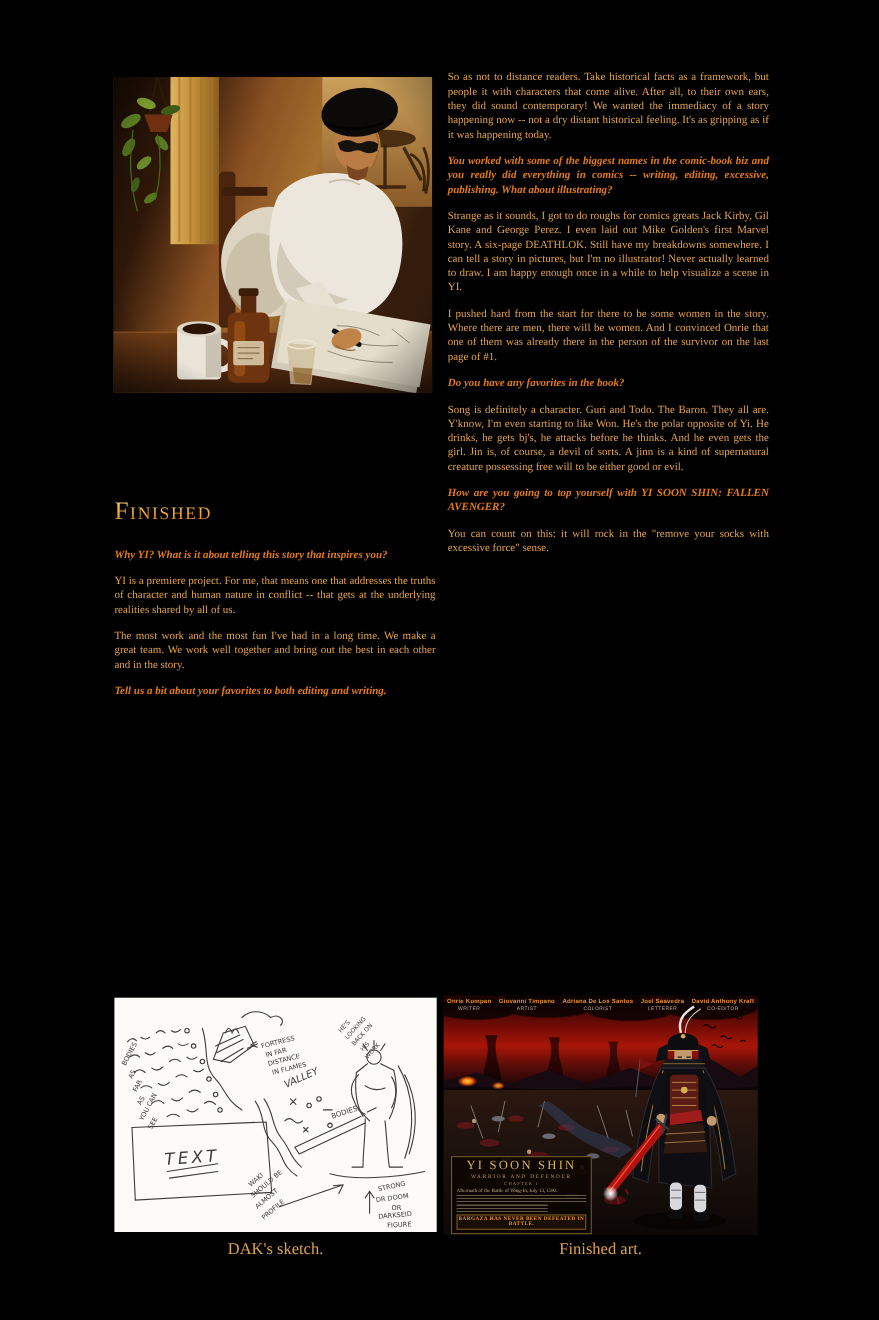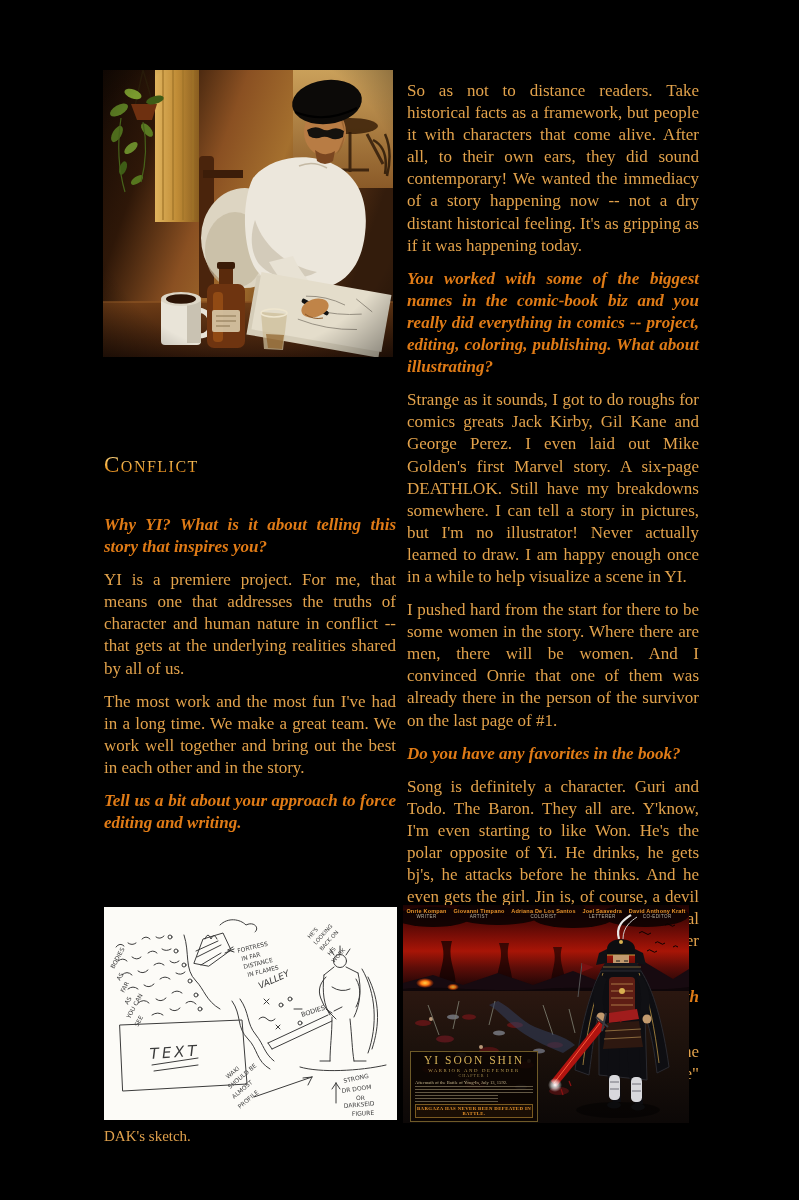--- a/index.html
+++ b/index.html
@@ -18,21 +18,21 @@
            -webkit-background-clip:text;background-clip:text;color:transparent;}
   }
   .interview{position:absolute;left:104px;top:452px;font-size:23px;font-variant:small-caps;
              letter-spacing:1.5px;color:#f2b23c;}
   @supports ((-webkit-background-clip:text)){
     .interview{background:linear-gradient(180deg,#ffe39a 0%,#f0a22e 60%,#c06a12 100%);
                -webkit-background-clip:text;background-clip:text;color:transparent;}
   }
 
   
-  .col{position:absolute;width:292px;font-size:17px;line-height:1.3;text-align:justify;margin-top:16px;}
+  .col{position:absolute;width:292px;font-size:10px;line-height:1.3;text-align:justify;}
   .col-left{left:104px;top:498px;}
   .col-right{left:407px;top:64px;}
   .col p{margin:0 0 11px 0;}
   .q{color:#e07b16;font-style:italic;font-weight:bold;}
   .a{color:#e2a24b;}
 
   
   .sketch-box{position:absolute;left:104px;top:907px;width:293px;height:213px;background:#fcfbf7;}
   .art-box{position:absolute;left:403px;top:905px;width:286px;height:218px;background:#120404;overflow:hidden;}
   .art-box svg.scene{position:absolute;left:0;top:0;}
@@ -46,21 +46,21 @@
           border:1px solid #6e5a28;padding:3px 4px 3px 4px;box-sizing:border-box;text-align:center;}
   .plaque .pt{font-size:11.5px;letter-spacing:2px;color:#d8b35a;line-height:1;}
   .plaque .ps{font-size:4.8px;letter-spacing:1.6px;color:#b89a50;margin-top:1px;}
   .plaque .pc{font-size:4.2px;letter-spacing:1px;color:#9a8248;}
   .plaque .pd{font-size:4.6px;color:#c0b088;text-align:left;margin-top:2px;}
   .plaque .bar{height:7px;margin-top:1.5px;
         background:repeating-linear-gradient(180deg,rgba(170,155,120,.55) 0 1px,transparent 1px 3px);}
   .plaque .pf{margin-top:2px;border:1px solid #7a5a20;background:#1a0e04;
         font-size:4.8px;font-weight:bold;color:#e8932a;letter-spacing:.4px;padding:1px 0;}
 
-  .caption{position:absolute;top:1128px;font-size:15px;color:#dfa04c;}
+  .caption{position:absolute;top:1128px;font-size:15px;color:#dfa04c;text-align:center;}
   .caption-left{left:104px;width:293px;}
   .caption-right{left:403px;width:286px;}
 
   
   .hand{font-family:"DejaVu Sans", sans-serif;fill:#3a3a3a;}
 </style>
 </head>
 <body>
 
 <div class="page">
@@ -173,32 +173,32 @@
       </g>
       <g>
         <path d="M158,242 l26,2 l-4,36 l-19,-1 z" fill="#cdbd9a" opacity=".75"></path>
         <ellipse cx="171" cy="243" rx="13" ry="4" fill="none" stroke="#efe6cf" stroke-width="1.5"></ellipse>
         <path d="M163,264 l18,1 l-2,14 l-14,-1 z" fill="#8a5a20" opacity=".65"></path>
       </g>
       <rect width="290" height="287" fill="url(#g-vig)"></rect>
     </svg>
   </div>
 
-  <div class="interview">Conflict</div>
+  <div class="interview">Finished</div>
 
   <div class="col col-left">
     <p class="q">Why YI? What is it about telling this story that inspires you?</p>
     <p class="a">YI is a premiere project. For me, that means one that addresses the truths of character and human nature in conflict -- that gets at the underlying realities shared by all of us.</p>
     <p class="a">The most work and the most fun I've had in a long time. We make a great team. We work well together and bring out the best in each other and in the story.</p>
-    <p class="q">Tell us a bit about your approach to force editing and writing.</p>
+    <p class="q">Tell us a bit about your favorites to both editing and writing.</p>
   </div>
 
   <div class="col col-right">
     <p class="a">So as not to distance readers. Take historical facts as a framework, but people it with characters that come alive. After all, to their own ears, they did sound contemporary! We wanted the immediacy of a story happening now -- not a dry distant historical feeling. It's as gripping as if it was happening today.</p>
-    <p class="q">You worked with some of the biggest names in the comic-book biz and you really did everything in comics -- project, editing, coloring, publishing. What about illustrating?</p>
+    <p class="q">You worked with some of the biggest names in the comic-book biz and you really did everything in comics -- writing, editing, excessive, publishing. What about illustrating?</p>
     <p class="a">Strange as it sounds, I got to do roughs for comics greats Jack Kirby, Gil Kane and George Perez. I even laid out Mike Golden's first Marvel story. A six-page DEATHLOK. Still have my breakdowns somewhere. I can tell a story in pictures, but I'm no illustrator! Never actually learned to draw. I am happy enough once in a while to help visualize a scene in YI.</p>
     <p class="a">I pushed hard from the start for there to be some women in the story. Where there are men, there will be women. And I convinced Onrie that one of them was already there in the person of the survivor on the last page of #1.</p>
     <p class="q">Do you have any favorites in the book?</p>
     <p class="a">Song is definitely a character. Guri and Todo. The Baron. They all are. Y'know, I'm even starting to like Won. He's the polar opposite of Yi. He drinks, he gets bj's, he attacks before he thinks. And he even gets the girl. Jin is, of course, a devil of sorts. A jinn is a kind of supernatural creature possessing free will to be either good or evil.</p>
     <p class="q">How are you going to top yourself with YI SOON SHIN: FALLEN AVENGER?</p>
     <p class="a">You can count on this: it will rock in the "remove your socks with excessive force" sense.</p>
   </div>
 
   <div class="sketch-box">
     <svg width="293" height="213" viewBox="0 0 293 213">
@@ -426,14 +426,15 @@
       <div class="ps">WARRIOR AND DEFENDER</div>
       <div class="pc">CHAPTER 1</div>
       <div class="pd">Aftermath of the Battle of Yong-In, July 13, 1592.</div>
       <div class="bar"></div>
       <div class="bar" style="width:70%;"></div>
       <div class="pf">BARGAZA HAS NEVER BEEN DEFEATED IN BATTLE.</div>
     </div>
   </div>
 
   <div class="caption caption-left">DAK's sketch.</div>
+  <div class="caption caption-right">Finished art.</div>
 
 </div>
 
 </body></html>

